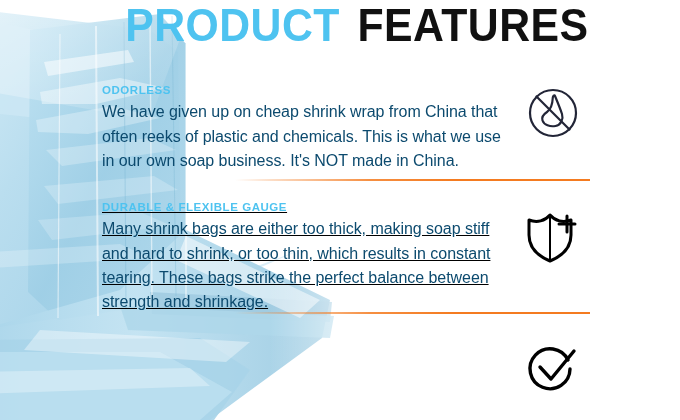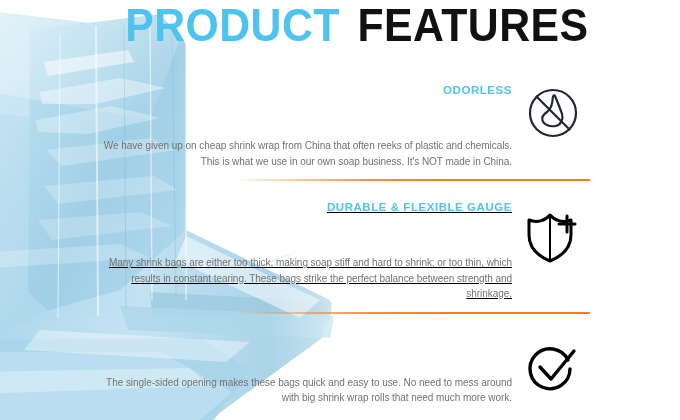--- a/index.html
+++ b/index.html
@@ -49,38 +49,37 @@
   
   .feature {
     position:absolute;
     right:8px;
     width:600px;
     display:flex;
     align-items:flex-start;
     justify-content:flex-end;
   }
   .feature-text {
-    text-align:right;
+    text-align:left;
     width:410px;
   }
   .feature-heading {
     font-size:11.5px;
     font-weight:bold;
     letter-spacing:0.55px;
     color:#4EC3F0;
     line-height:1.25;
     margin-bottom:3px;
     white-space:nowrap;
   }
   .feature-body {
-    font-size:10px;
-    color:#737373;
+    font-size:16px;
+    color:#0c4a6e;
     line-height:1.52;
     letter-spacing:-0.05px;
-    margin-top:41px;
   }
   .feature-icon {
     width:62px;
     flex:0 0 62px;
     display:flex;
     align-items:center;
     justify-content:center;
     margin-left:10px;
   }
   .feature-icon svg { display:block; }
@@ -240,21 +239,20 @@
           <line x1="35" y1="16" x2="51" y2="16"></line>
         </g>
       </svg>
     </div>
   </div>
 
   <div class="divider" id="divider-2"></div>
 
   <div class="feature" id="feature-3">
     <div class="feature-text">
-      <div class="feature-body">The single-sided opening makes these bags quick and easy to use. No need to mess around with big shrink wrap rolls that need much more work.</div>
     </div>
     <div class="feature-icon">
       <svg width="58" height="58" viewBox="0 0 58 58" xmlns="http://www.w3.org/2000/svg">
         <g fill="none" stroke="#000000" stroke-width="3.4" stroke-linecap="round" stroke-linejoin="round">
           <path d="M44 22
                    A 20 20 0 1 0 46 31"></path>
           <polyline points="16,29 27,41 50,13"></polyline>
         </g>
       </svg>
     </div>

